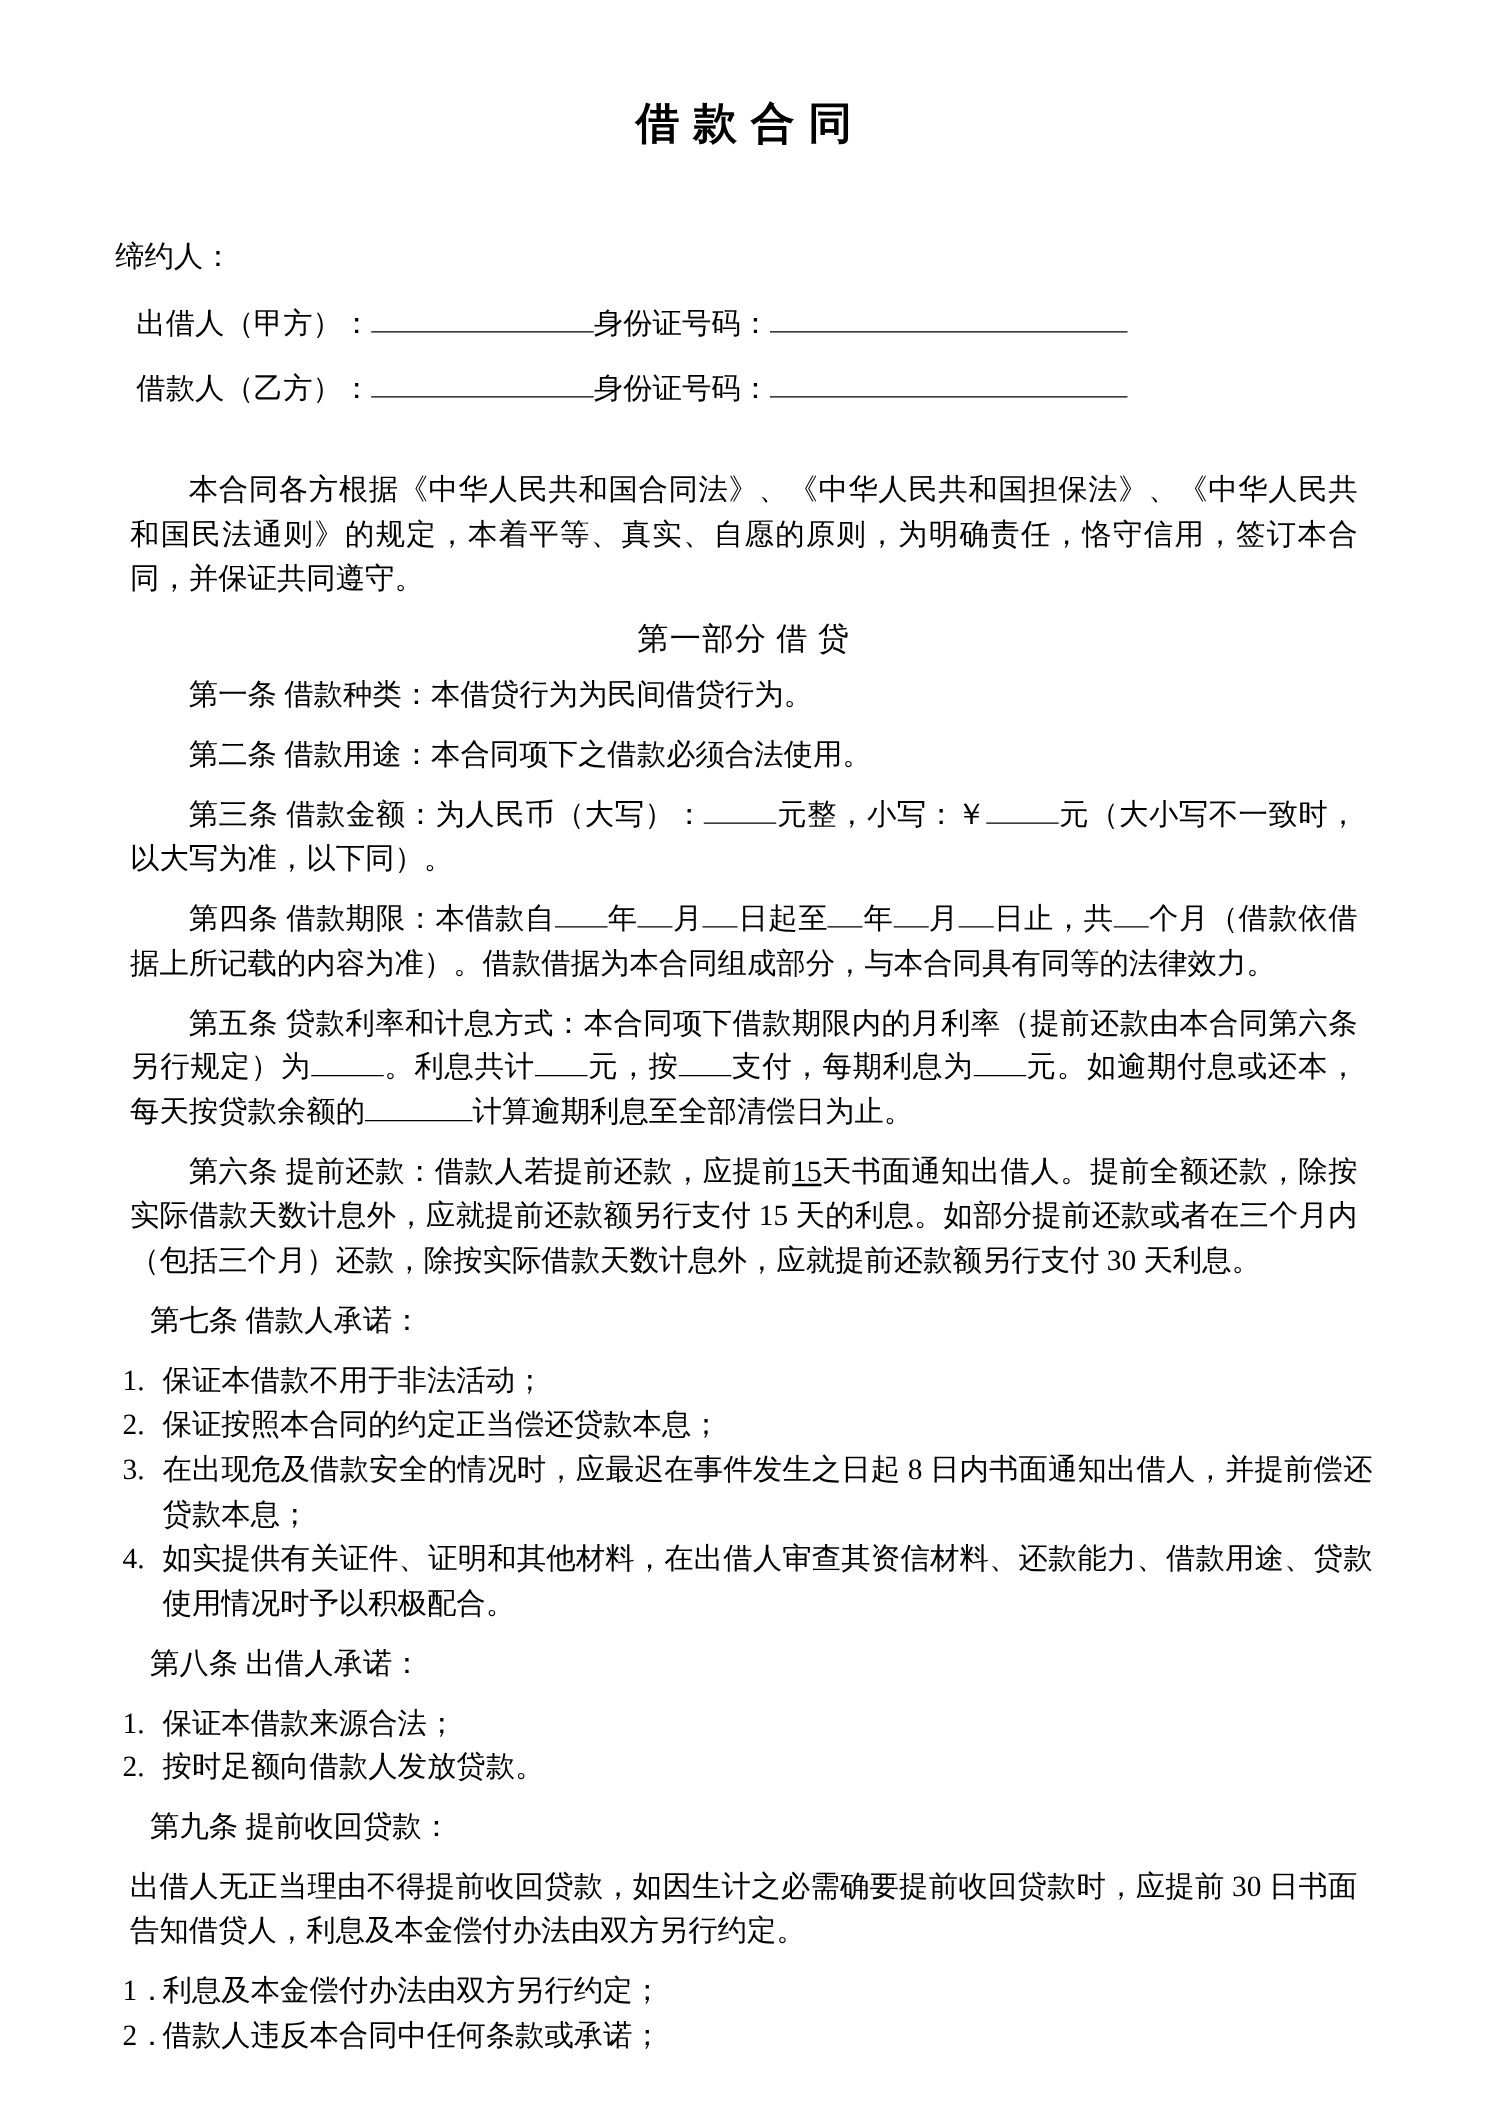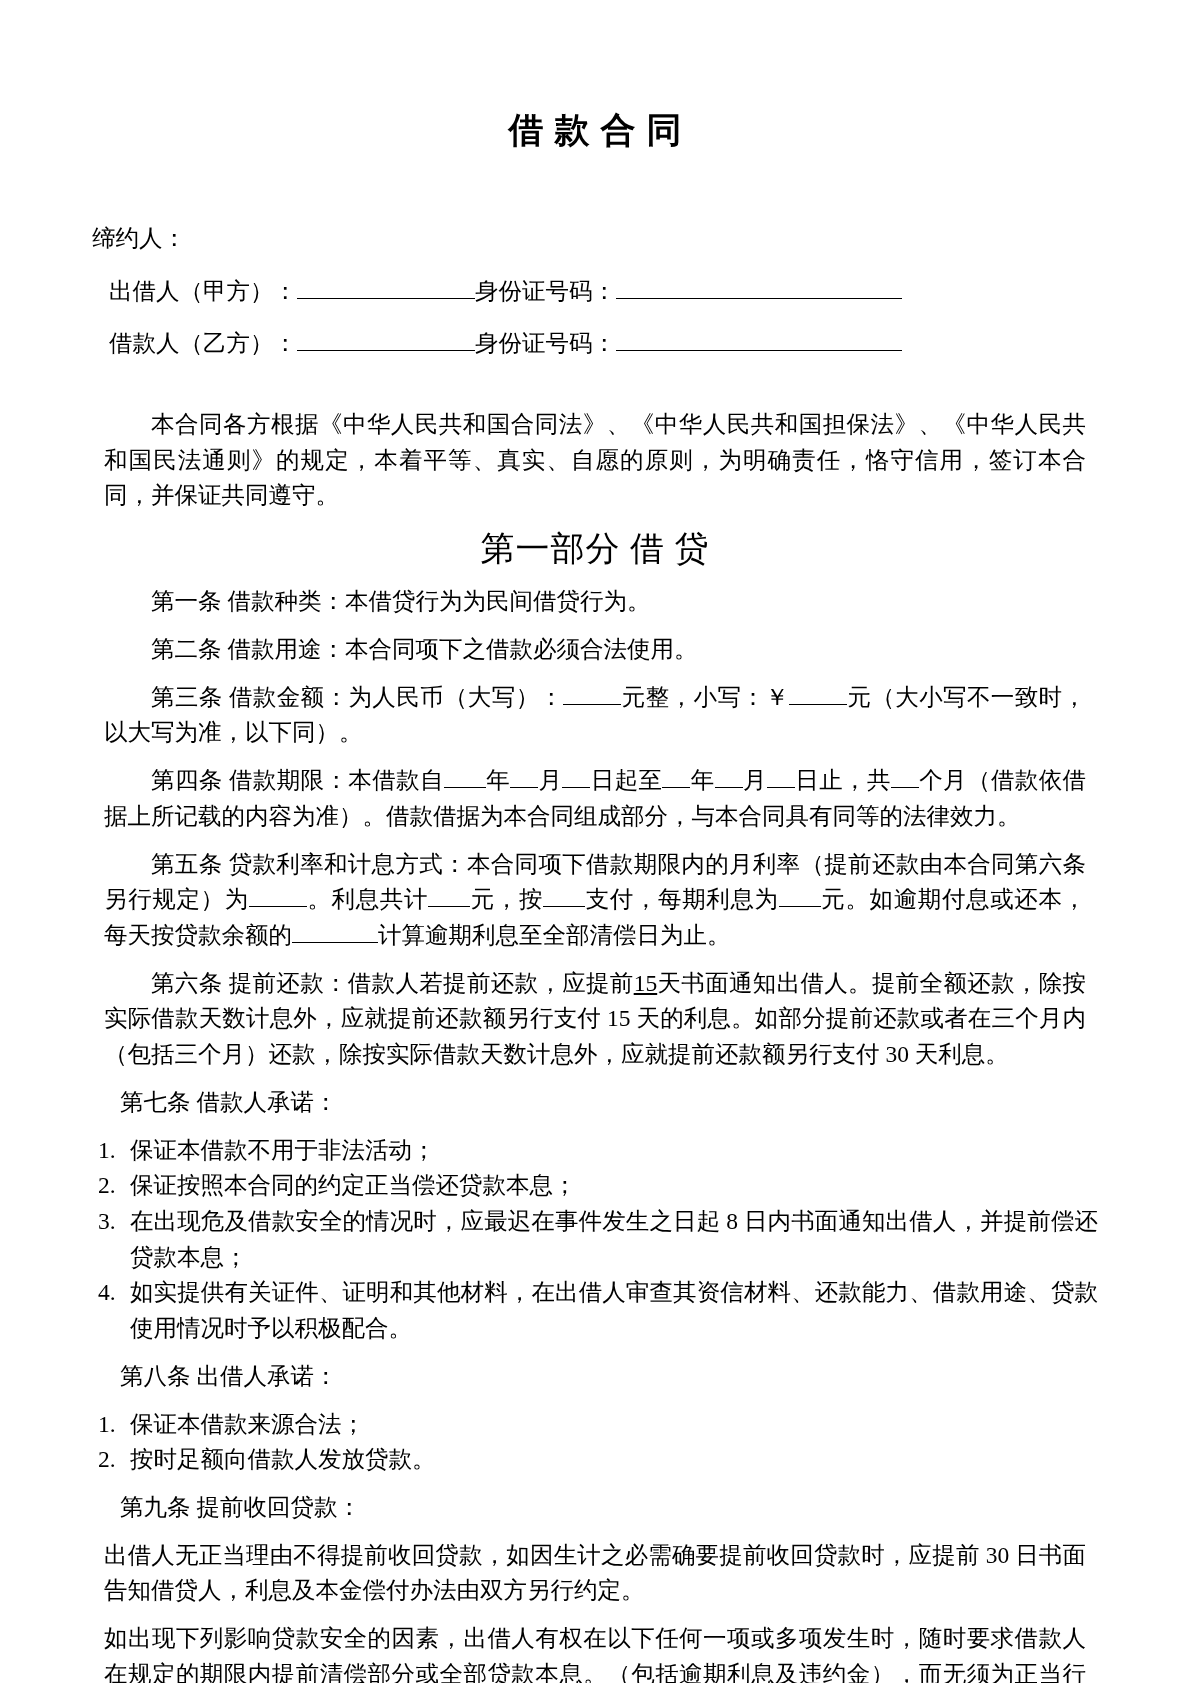--- a/index.html
+++ b/index.html
@@ -12,21 +12,21 @@
     height: 1683px;
     font-family: "Liberation Serif", "DejaVu Serif", serif;
     color: #000000;
     overflow: hidden;
   }
   .page {
     position: relative;
     width: 1190px;
     height: 1683px;
     box-sizing: border-box;
-    padding: 108px 92px 0 92px;
+    padding: 76px 92px 0 92px;
   }
   .doc-title {
     text-align: center;
     font-size: 35px;
     font-weight: bold;
     letter-spacing: 11px;
     margin: 0 0 0 0;
     padding-left: 11px;
     line-height: 1.3;
   }
@@ -61,21 +61,21 @@
     text-align: justify;
     text-justify: inter-ideograph;
     margin: 12px;
   }
   .preamble {
     margin-top: 50px;
     text-indent: 2em;
   }
   .part-heading {
     text-align: center;
-    font-size: 34px;
+    font-size: 25px;
     margin: 4px 0 2px 0;
     letter-spacing: 1px;
   }
   .clause {
     text-indent: 2em;
     margin: 12px;
   }
   .clause-flat {
     text-indent: 0;
     margin: 12px;
@@ -176,21 +176,20 @@
   </div>
   <div class="list-item">
     <span class="list-num">2.</span>
     <span class="list-body">按时足额向借款人发放贷款。</span>
   </div>
 
   <p class="body-text clause-flat" style="padding-left:16px">第九条  提前收回贷款：</p>
 
   <p class="body-text clause-flat">出借人无正当理由不得提前收回贷款，如因生计之必需确要提前收回贷款时，应提前 30 日书面告知借贷人，利息及本金偿付办法由双方另行约定。</p>
 
-  <p class="body-text clause-flat">如出现下列影响贷款安全的因素，出借人有权在以下任何一项或多项发生时，随时要求借款人在规定的期限内提前清偿部分或全部贷款本息。（包括逾期利息及违约金），而无须为正当行使上述权利所引起的任何损失负责：</p>
 
   <div class="list-item">
     <span class="list-num">1．</span>
     <span class="list-body">利息及本金偿付办法由双方另行约定；</span>
   </div>
   <div class="list-item">
     <span class="list-num">2．</span>
     <span class="list-body">借款人违反本合同中任何条款或承诺；</span>
   </div>
 

